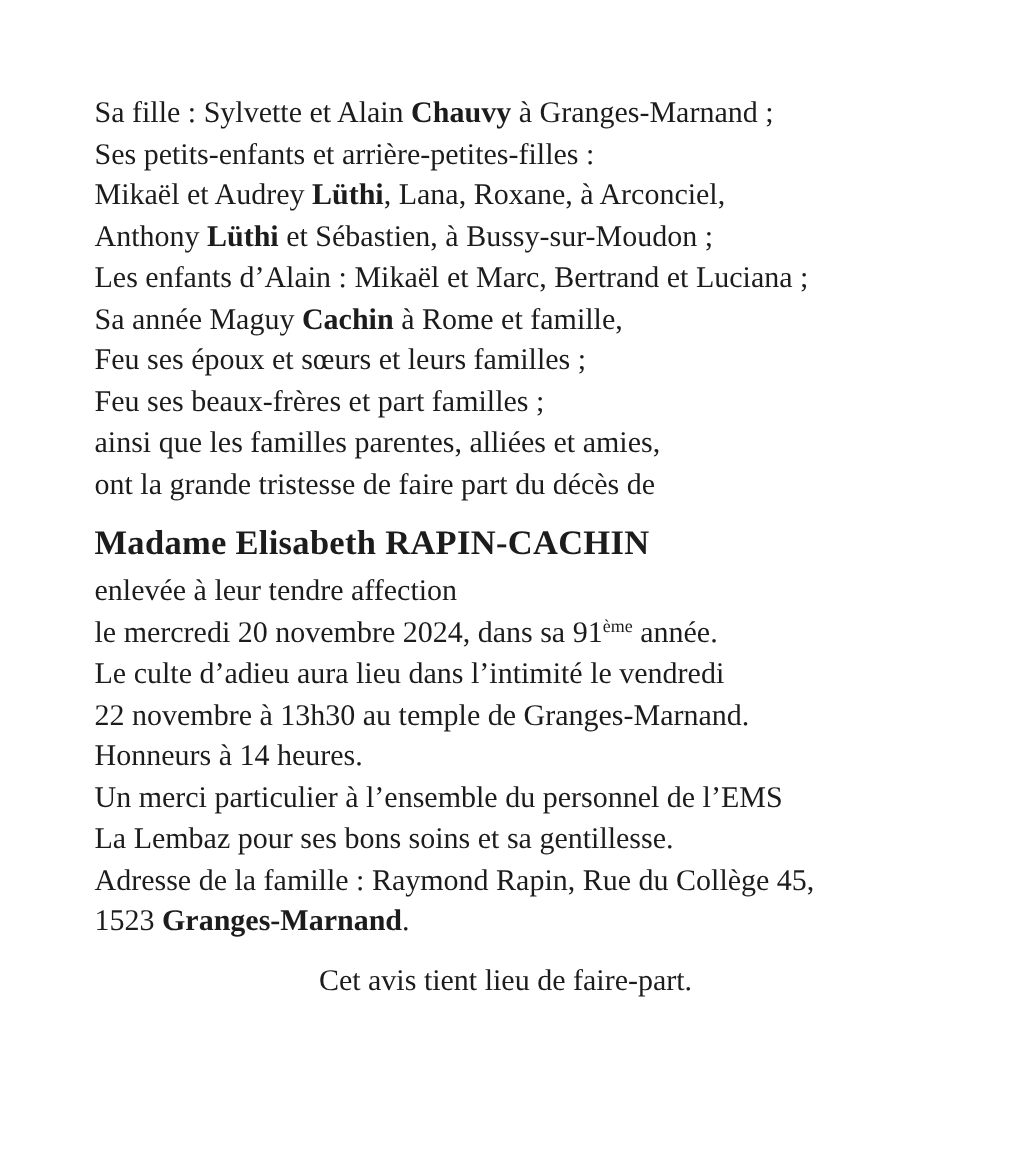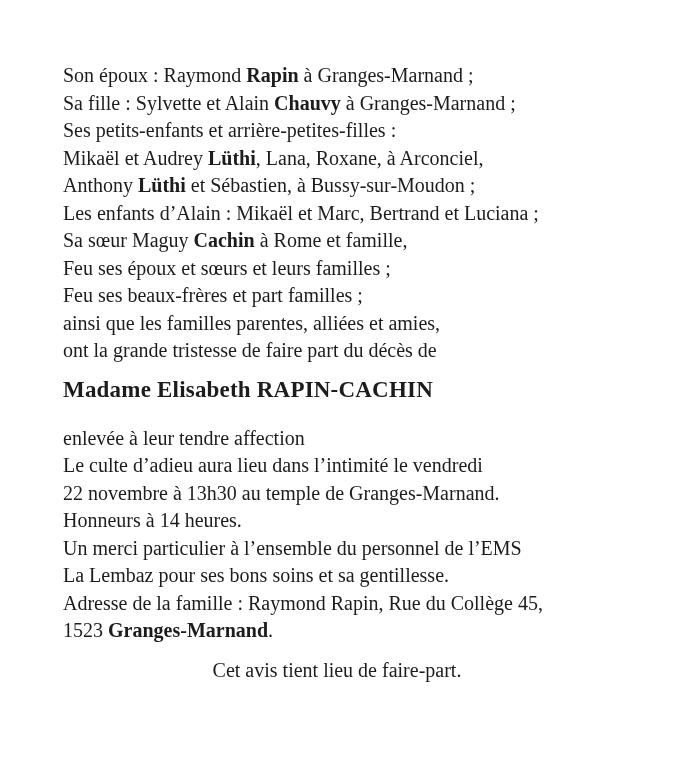--- a/index.html
+++ b/index.html
@@ -42,53 +42,53 @@
   }
   .name-title {
     margin-top: 10px;
     font-size: 23px;
     line-height: 30px;
     font-weight: bold;
     text-align: left;
     letter-spacing: 0.2px;
   }
   .details-block {
-    margin-top: 20px;
+    margin-top: 4px;
   }
   .footer-line {
     margin-top: 12px;
     font-size: 20px;
     line-height: 27.5px;
     text-align: center;
   }
 </style>
 </head>
 <body>
 
 <div class="page">
   <div class="document">
 
     <div class="text-block intro-block">
-        <div class="line"><span>Son époux : Raymond </span><b>Rapin</b><span> à Granges-Marnand ;</span></div>
         <div class="line"><span>Sa fille : Sylvette et Alain </span><b>Chauvy</b><span> à Granges-Marnand ;</span></div>
         <div class="line"><span>Ses petits-enfants et arrière-petites-filles :</span></div>
         <div class="line"><span>Mikaël et Audrey </span><b>Lüthi</b><span>, Lana, Roxane, à Arconciel,</span></div>
         <div class="line"><span>Anthony </span><b>Lüthi</b><span> et Sébastien, à Bussy-sur-Moudon ;</span></div>
         <div class="line"><span>Les enfants d’Alain : Mikaël et Marc, Bertrand et Luciana ;</span></div>
-        <div class="line"><span>Sa sœur Maguy </span><b>Cachin</b><span> à Rome et famille,</span></div>
+        <div class="line"><span>Sa année Maguy </span><b>Cachin</b><span> à Rome et famille,</span></div>
         <div class="line"><span>Feu ses époux et sœurs et leurs familles ;</span></div>
         <div class="line"><span>Feu ses beaux-frères et part familles ;</span></div>
         <div class="line"><span>ainsi que les familles parentes, alliées et amies,</span></div>
         <div class="line"><span>ont la grande tristesse de faire part du décès de</span></div>
       </div>
 
     <div class="name-title">Madame Elisabeth RAPIN-CACHIN</div>
 
     <div class="text-block details-block">
         <div class="line"><span>enlevée à leur tendre affection</span></div>
+        <div class="line"><span>le mercredi 20 novembre 2024, dans sa 91</span><sup>ème</sup><span> année.</span></div>
         <div class="line"><span>Le culte d’adieu aura lieu dans l’intimité le vendredi</span></div>
         <div class="line"><span>22 novembre à 13h30 au temple de Granges-Marnand.</span></div>
         <div class="line"><span>Honneurs à 14 heures.</span></div>
         <div class="line"><span>Un merci particulier à l’ensemble du personnel de l’EMS</span></div>
         <div class="line"><span>La Lembaz pour ses bons soins et sa gentillesse.</span></div>
         <div class="line"><span>Adresse de la famille : Raymond Rapin, Rue du Collège 45,</span></div>
         <div class="line"><span>1523 </span><b>Granges-Marnand</b><span>.</span></div>
       </div>
 
     <div class="footer-line">Cet avis tient lieu de faire-part.</div>

